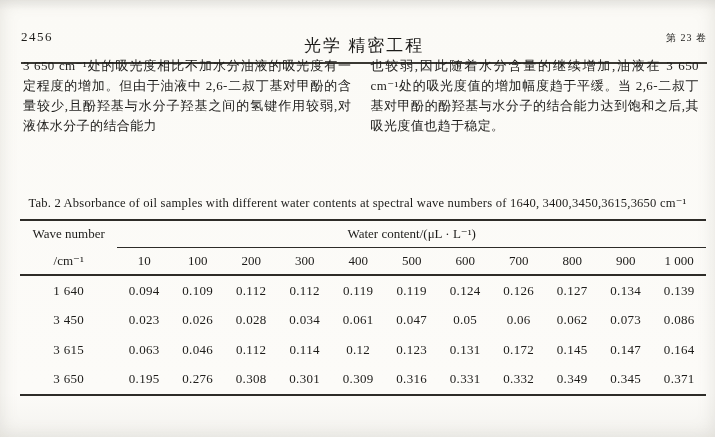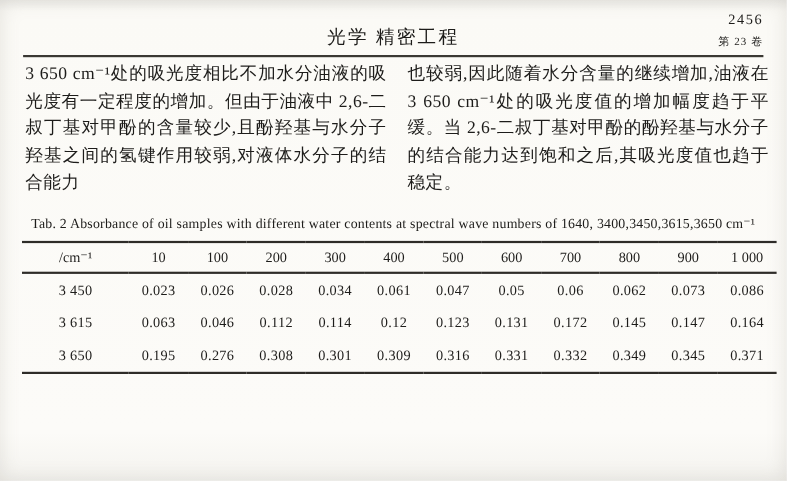--- a/index.html
+++ b/index.html
@@ -10,28 +10,27 @@
     background: linear-gradient(180deg, #efeeea 0px, #fbfaf6 10px, #fcfbf8 90%, #f4f3ef 100%);
     color: #1d1c1a;
     font-family: "Liberation Serif", "DejaVu Serif", serif;
     overflow: hidden;
     box-shadow: inset 0 0 18px rgba(120,115,105,0.18);
   }
 
   
   .page-header {
     position: absolute;
-    top: 10px; left: 21px; right: 21px;
+    top: 10px; left: 21px; right: 8px;
     height: 35px;
     display: flex;
     align-items: flex-end;
     justify-content: space-between;
     border-bottom: 2.5px solid #3a3833;
-    padding-bottom: 5px;
-    flex-direction: column;
+    padding-bottom: 17px;
   }
   .page-number { font-size: 13px; letter-spacing: 1.5px; }
   .journal-title {
     position: absolute; left: 0; right: 0; bottom: 5px;
     text-align: center;
     font-size: 17px;
     font-weight: normal;
     letter-spacing: 2px;
   }
   .volume-label { font-size: 10px; letter-spacing: 1px; }
@@ -39,21 +38,21 @@
   
   .columns {
     position: absolute;
     top: 56px; left: 23px; right: 16px;
     display: flex;
     gap: 19px;
   }
   .columns p {
     flex: 1 1 0;
     margin: 0;
-    font-size: 16px;
+    font-size: 13px;
     line-height: 1.54;
     text-align: justify;
     text-justify: inter-ideograph;
     letter-spacing: 0.4px;
   }
 
   
   .caption-zh {
     position: absolute;
     top: 173px; left: 0; right: 0;
@@ -111,38 +110,56 @@
   </div>
 
   <div class="caption-en">Tab. 2  Absorbance of oil samples with different water contents at spectral wave numbers of 1640, 3400,3450,3615,3650 cm⁻¹</div>
 
   <div class="table-wrap">
     <table class="absorbance">
       <colgroup>
         <col class="wave-col">
       </colgroup>
       <thead>
+        <tr>
+          <th>Wave number</th>
+          <th class="group-label" colspan="11">Water content/(μL · L⁻¹)</th>
+        </tr>
         <tr>
           <th class="sup">/cm⁻¹</th>
 
         <th>10</th>
             <th>100</th>
             <th>200</th>
             <th>300</th>
             <th>400</th>
             <th>500</th>
             <th>600</th>
             <th>700</th>
             <th>800</th>
             <th>900</th>
             <th>1 000</th>
           </tr>
       </thead>
       <tbody>
 
+      <tr>
+            <td>1 640</td>
+            <td>0.094</td>
+            <td>0.109</td>
+            <td>0.112</td>
+            <td>0.112</td>
+            <td>0.119</td>
+            <td>0.119</td>
+            <td>0.124</td>
+            <td>0.126</td>
+            <td>0.127</td>
+            <td>0.134</td>
+            <td>0.139</td>
+          </tr>
           <tr>
             <td>3 450</td>
             <td>0.023</td>
             <td>0.026</td>
             <td>0.028</td>
             <td>0.034</td>
             <td>0.061</td>
             <td>0.047</td>
             <td>0.05</td>
             <td>0.06</td>

